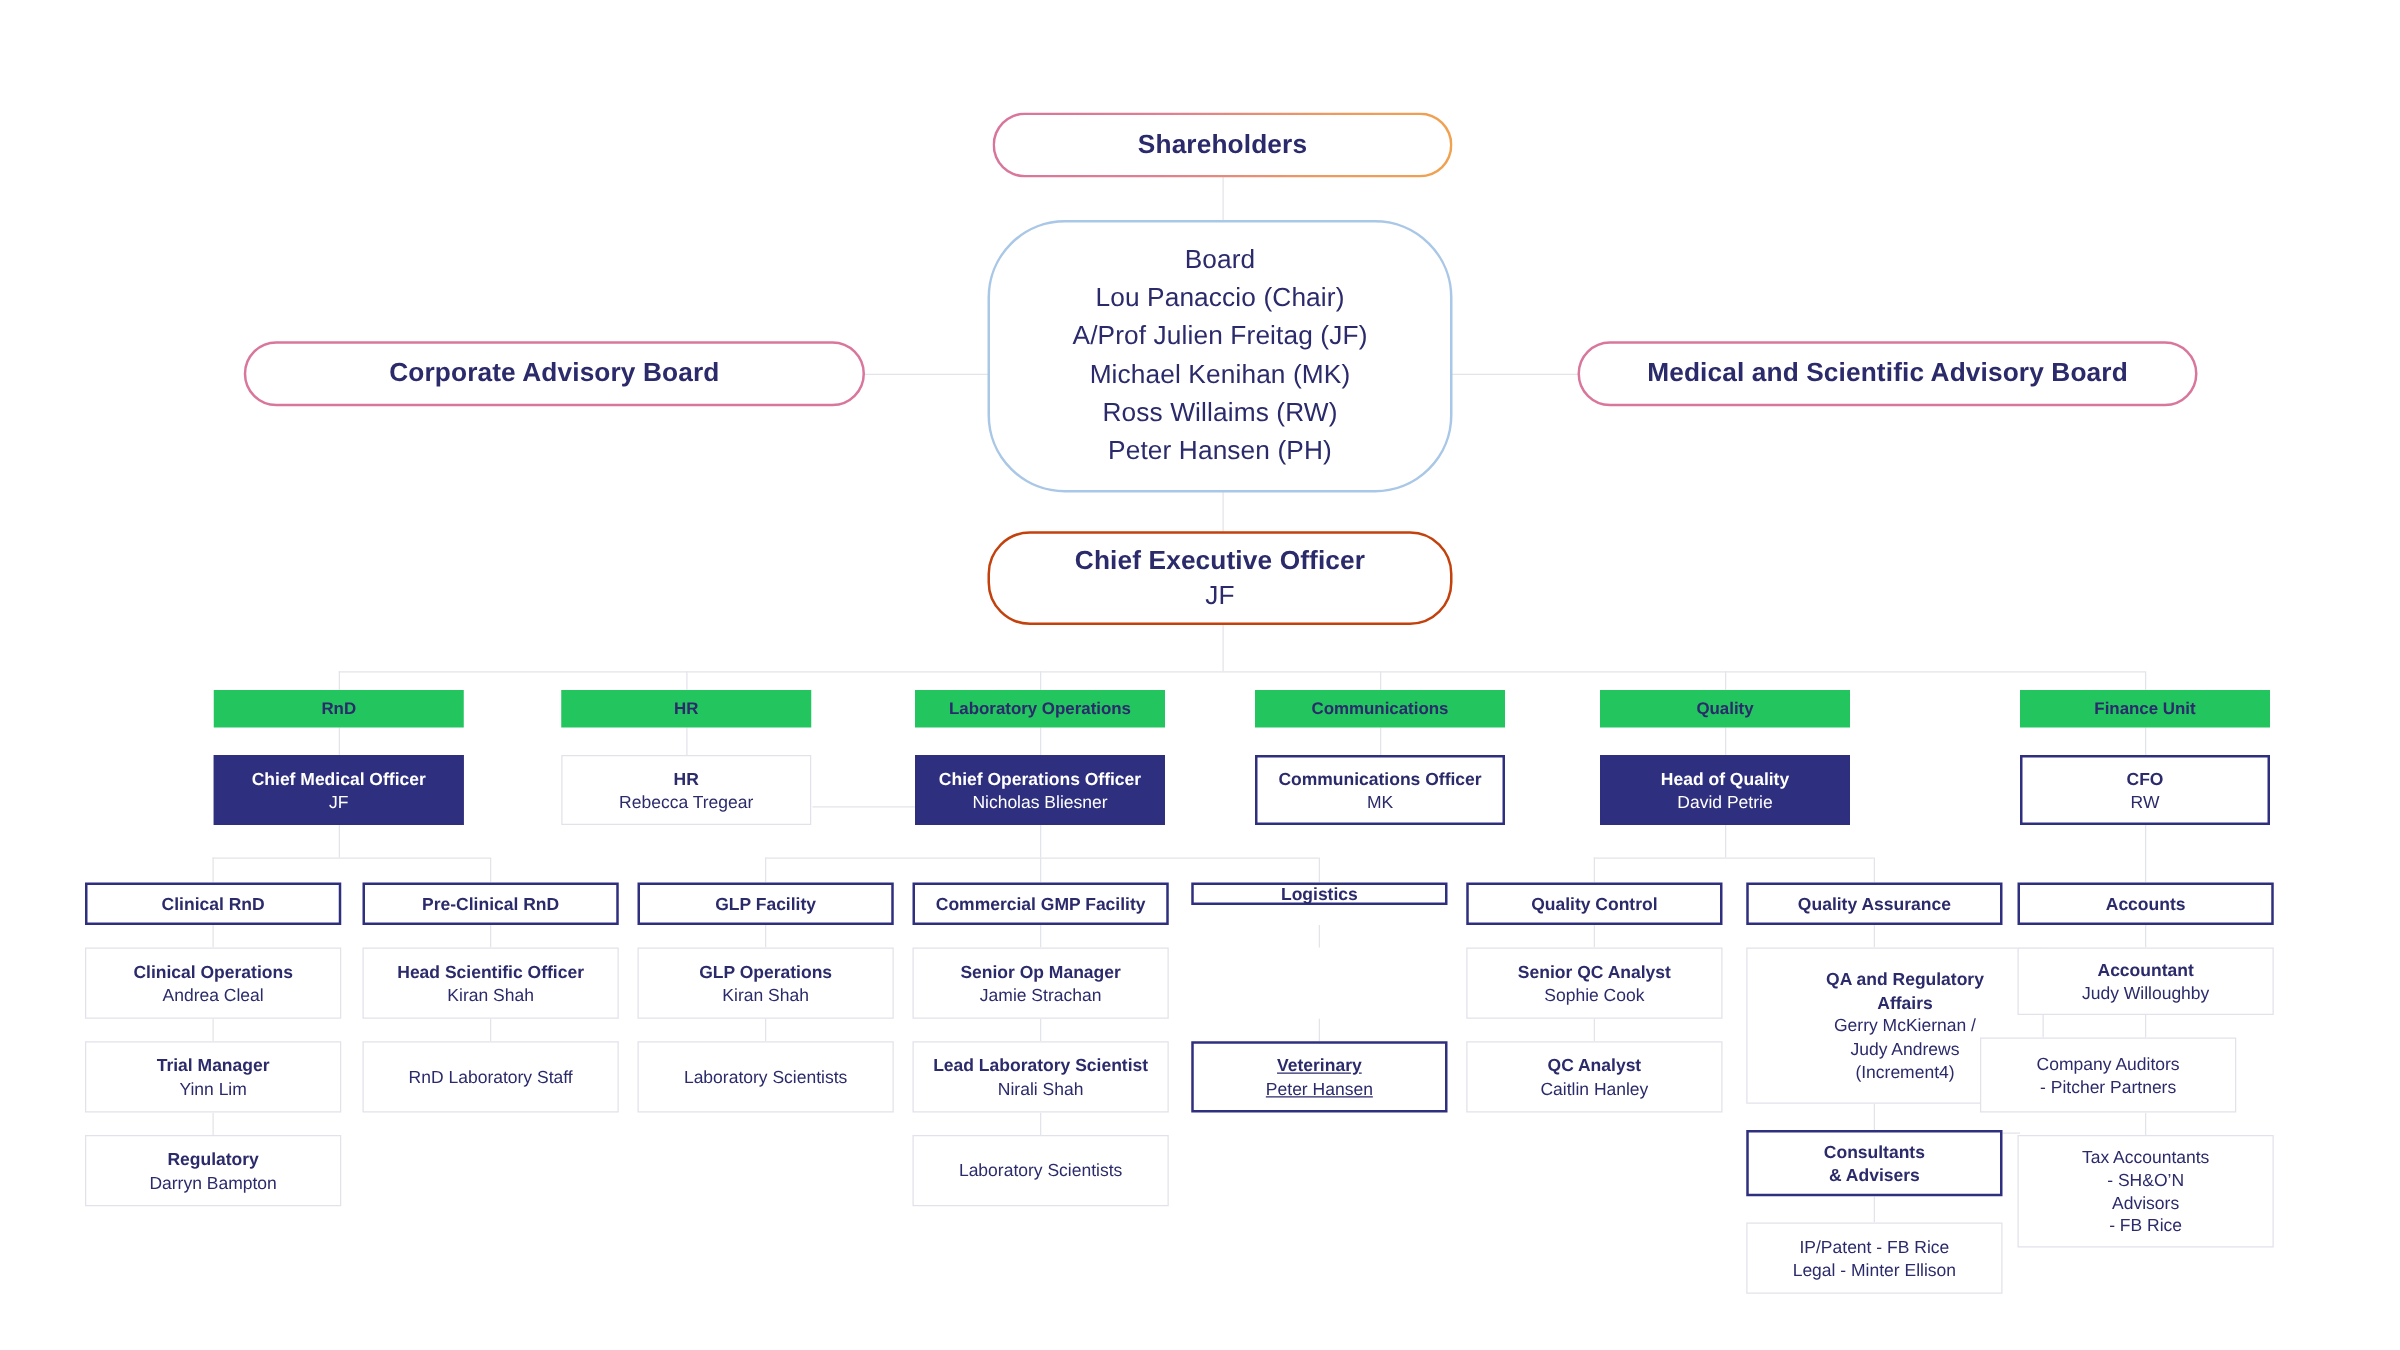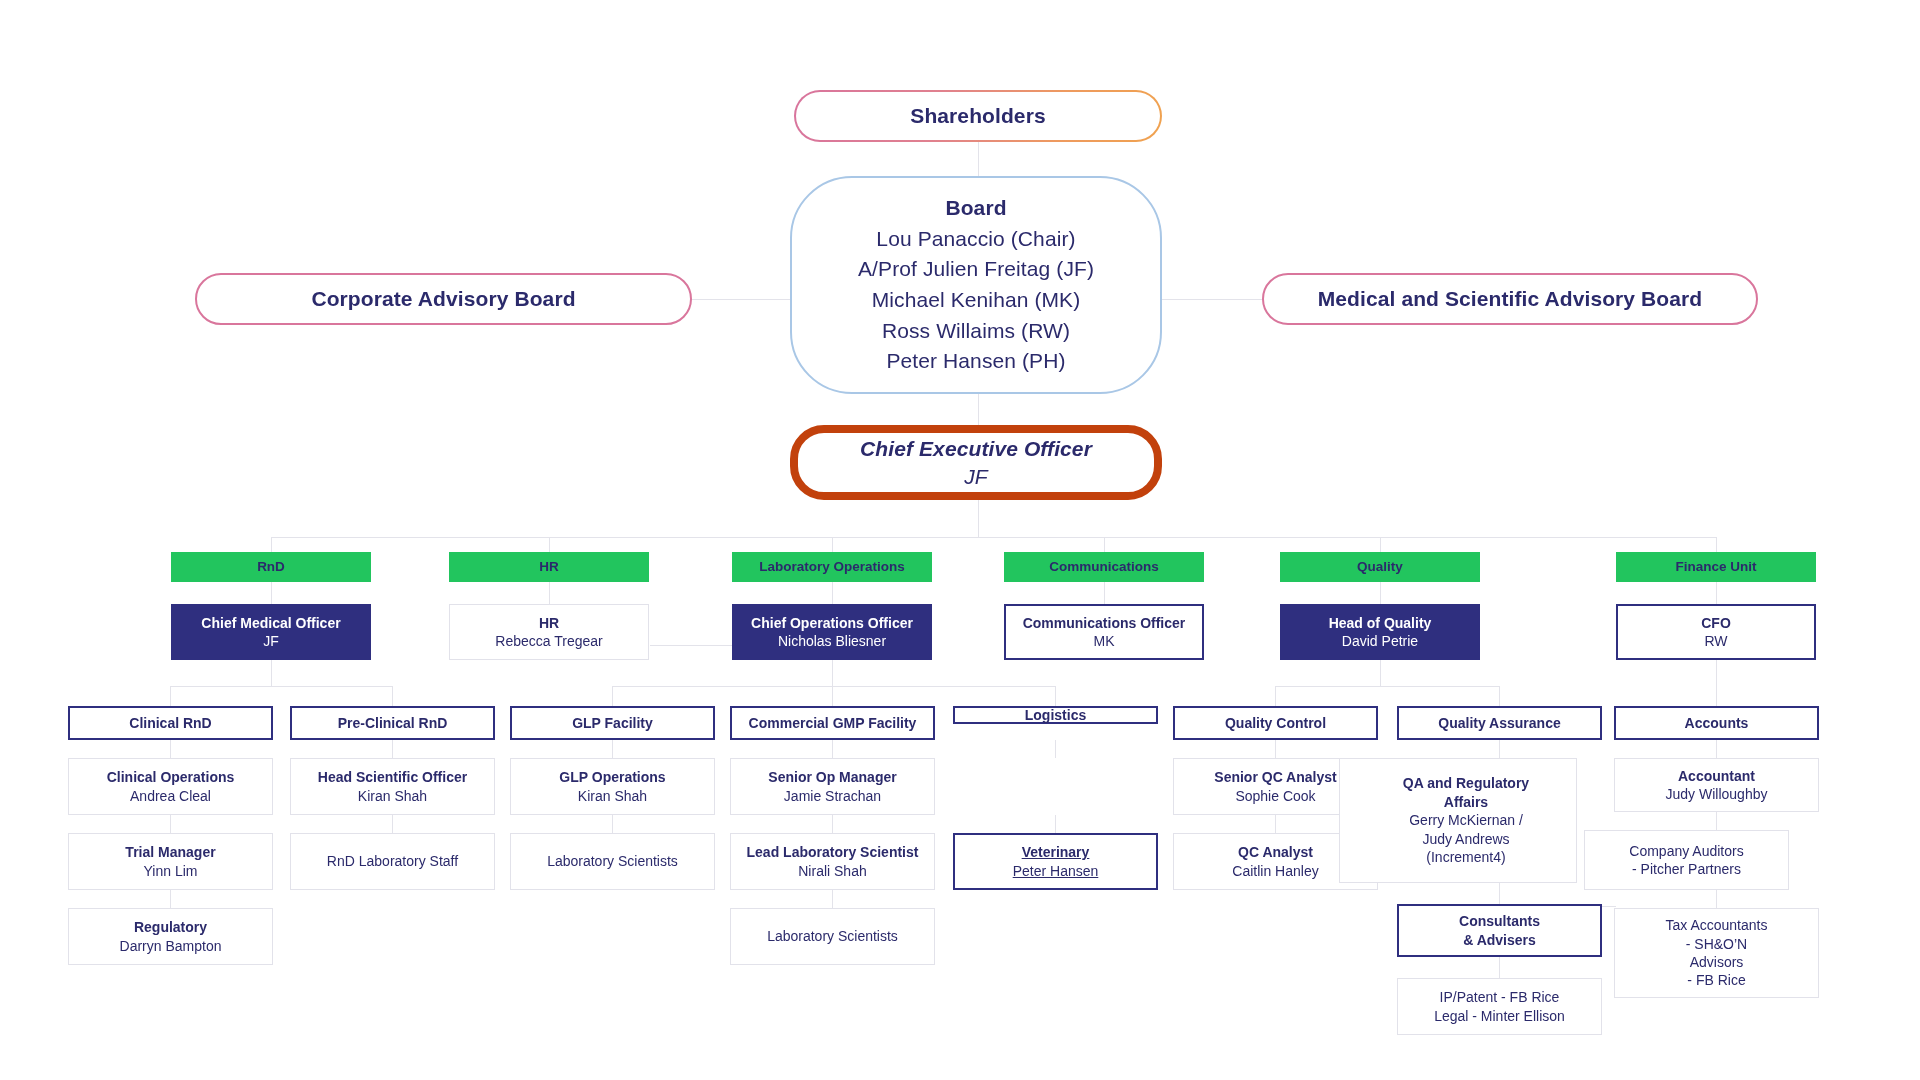--- a/index.html
+++ b/index.html
@@ -45,26 +45,25 @@
     border:2px solid transparent;
     border-radius:40px;
   }
   .pill.board{
     border:2px solid #a9c7e6;
     border-radius:62px;
     font-weight:normal;
     font-size:21px;
     line-height:1.46;
   }
-  .pill.board .ttl{font-weight:bold;}
+  .pill.board .ttl{font-weight:normal;}
   .pill.ceo{
-    border:8px solid #c2410c;
+    border:2px solid #c2410c;
     border-radius:34px;
     font-size:21px;
-    font-style:italic;
   }
   .pill.ceo .ttl{font-weight:bold;}
   .pill.ceo .sub{font-weight:normal;}
 
   
   .deptband{
     background:#22c55e;
     border:none;
     font-size:13.5px;
     font-weight:bold;
@@ -333,21 +332,21 @@
 
   <div class="box outline-light" style="left:1173px;top:758px;width:205px;height:57px;">
     <span class="ttl">Senior QC Analyst</span>
     <span class="sub">Sophie Cook</span>
   </div>
   <div class="box outline-light" style="left:1173px;top:833px;width:205px;height:57px;">
     <span class="ttl">QC Analyst</span>
     <span class="sub">Caitlin Hanley</span>
   </div>
 
-  <div class="box outline-light" style="left:1339px;top:758px;width:238px;height:125px;padding-left:16px;">
+  <div class="box outline-light" style="left:1397px;top:758px;width:238px;height:125px;padding-left:16px;">
     <span class="ttl">QA and Regulatory</span>
     <span class="ttl">Affairs</span>
     <span class="sub">Gerry McKiernan /</span>
     <span class="sub">Judy Andrews</span>
     <span class="sub">(Increment4)</span>
   </div>
   <div class="box outline-strong" style="left:1397px;top:904px;width:205px;height:53px;">
     <span class="ttl">Consultants</span>
     <span class="ttl">&amp; Advisers</span>
   </div>

